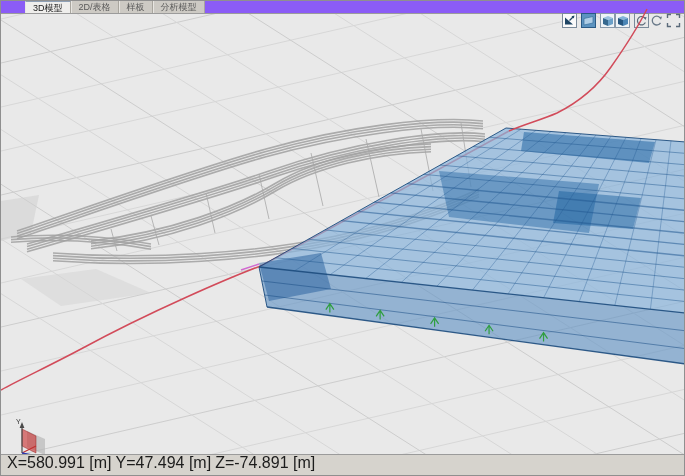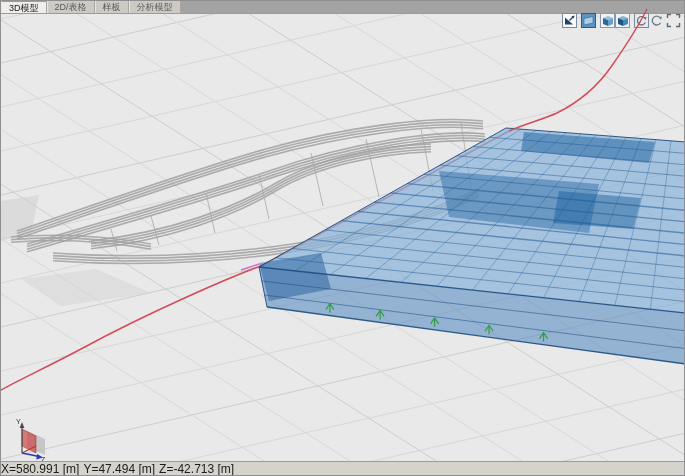--- a/index.html
+++ b/index.html
@@ -5,22 +5,22 @@
   html,body{margin:0;padding:0;background:#c8c8c8;}
   *{box-sizing:border-box;}
   #app{
     position:relative;width:685px;height:476px;overflow:hidden;
     font-family:"Liberation Sans",sans-serif;
     border:1px solid #8f8f8f;background:#e9e9e9;
   }
   
   #tabbar{
     position:absolute;top:0;left:0;right:0;height:13px;z-index:5;
-    background:#a3a3a3;border-bottom:1px solid #9b9b9b;
-    display:flex;align-items:stretch;font-size:9px;line-height:12px;
+    background:#8b5cf6;border-bottom:1px solid #9b9b9b;
+    display:flex;align-items:stretch;font-size:9px;line-height:12px;padding-left:24px;
   }
   .tab{
     padding:0 7px;color:#5a5a5a;background:#cdcac4;
     border-right:1px solid #a9a69f;border-left:1px solid #e8e6e2;
     cursor:default;white-space:nowrap;
   }
   .tab.active{background:#efeeec;color:#1a1a1a;border-top:1px solid #8fa0b5;}
   
   #scene{position:absolute;top:0;left:0;z-index:1;}
   #overlay{position:absolute;top:0;left:0;z-index:6;pointer-events:none;}
@@ -30,23 +30,23 @@
     display:flex;align-items:center;
   }
   .tbtn{
     width:15px;height:15px;padding:0;margin:0;display:block;
     background:transparent;border:none;cursor:pointer;
   }
   .tbtn svg{display:block;}
   .g1{margin-right:4px;} .g2{margin-right:4px;} .g3{margin-right:2px;}
   
   #statusbar{
-    position:absolute;left:0;right:0;bottom:0;height:14px;z-index:5;
+    position:absolute;left:0;right:0;bottom:0;height:21px;z-index:5;
     background:#d6d3cd;border-top:1px solid #9b9b9b;
-    font-size:12px;color:#1c1c1c;line-height:15px;padding-left:0;
+    font-size:16px;color:#1c1c1c;line-height:15px;padding-left:6px;
     display:flex;gap:4px;white-space:nowrap;
   }
 </style>
 </head>
 <body>
 
 <div id="app">
 
   <svg id="scene" width="685" height="476" viewBox="0 0 685 476">
     <rect x="0" y="0" width="685" height="476" fill="#e9e9e9"></rect>
@@ -250,15 +250,15 @@
     </button>
   </div>
 
   <svg id="overlay" width="685" height="476" viewBox="0 0 685 476">
     <path d="M646,8 C636,28 624,46 610,66 C596,86 578,101 556,112 C540,119 524,123 508,130" fill="none" stroke="#d24b5a" stroke-width="1.5"></path>
   </svg>
 
   <div id="statusbar">
     <span>X=580.991 [m]</span>
     <span>Y=47.494 [m]</span>
-    <span>Z=-42.713 [m]</span>
+    <span>Z=-74.891 [m]</span>
   </div>
 </div>
 
 </body></html>

